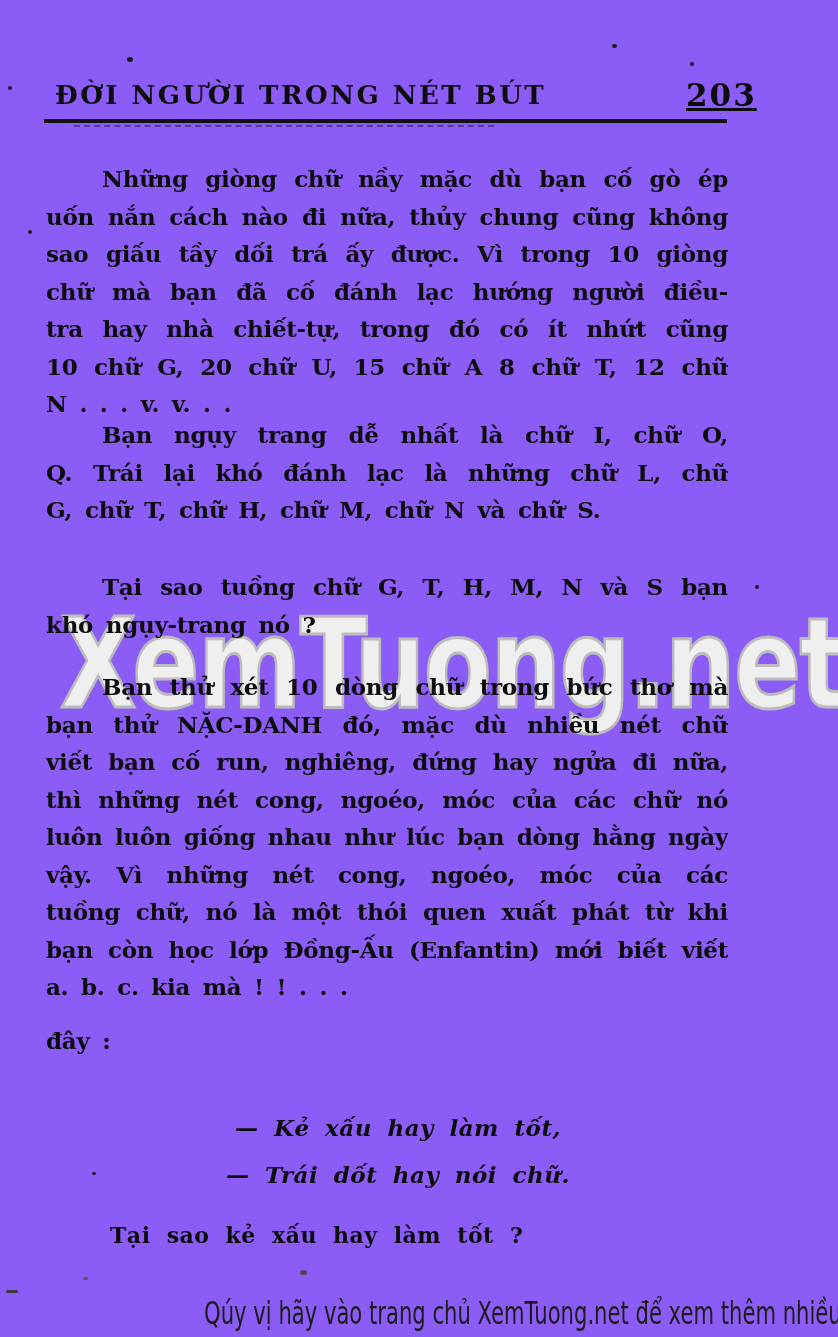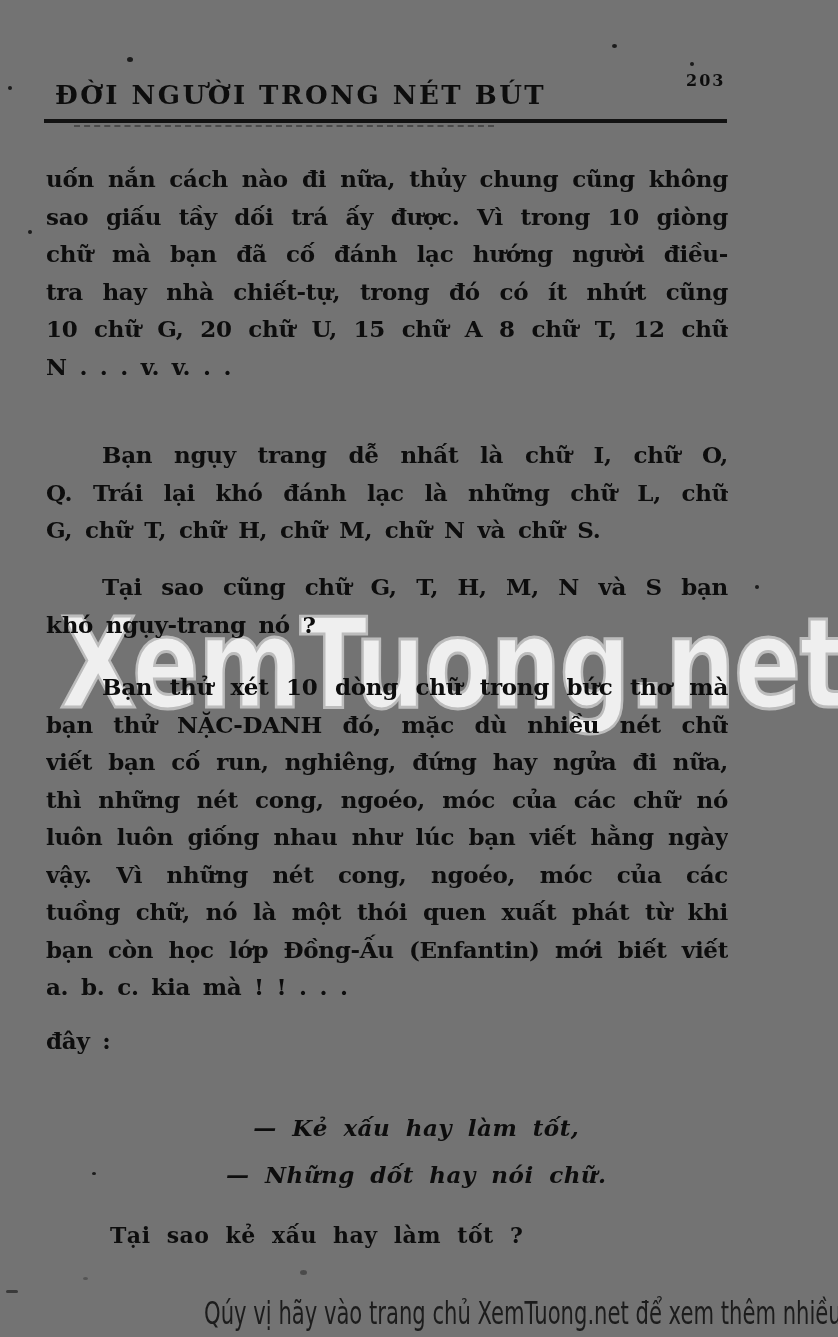--- a/index.html
+++ b/index.html
@@ -1,26 +1,26 @@
 <!DOCTYPE html>
 <html><head>
 <meta charset="utf-8">
 <style>
   html,body{margin:0;padding:0;background:#ffffff;}
   .page{
-    position:relative;width:838px;height:1337px;background:#737373;overflow:hidden;
+    position:relative;width:838px;height:1337px;background:#8b5cf6;overflow:hidden;
     font-family:"DejaVu Serif",serif;color:#0d0d0d;
   }
   .header-title{
     position:absolute;left:55px;top:80px;font-size:26px;font-weight:bold;
     letter-spacing:2.5px;white-space:nowrap;z-index:3;
   }
   .page-number{
-    position:absolute;left:686px;top:71px;font-size:16px;font-weight:bold;
-    letter-spacing:2px;z-index:3;
+    position:absolute;left:686px;top:77px;font-size:31px;font-weight:bold;
+    letter-spacing:2px;z-index:3;text-decoration:underline;
   }
   .rule{position:absolute;left:44px;top:119px;width:683px;height:4px;background:#121212;z-index:3;}
   .rule::after{
     content:"";position:absolute;left:30px;top:6px;width:420px;
     border-top:2px dashed rgba(25,25,25,0.45);
   }
   .watermark{
     position:absolute;left:60px;top:602px;z-index:2;
     font-family:"DejaVu Sans",sans-serif;font-weight:bold;font-size:124px;line-height:124px;
     white-space:nowrap;letter-spacing:-2px;
@@ -58,58 +58,59 @@
 
 <div class="page">
 
   <span class="header-title">ĐỜI NGƯỜI TRONG NÉT BÚT</span>
   <span class="page-number">203</span>
   <div class="rule"></div>
 
   <div class="watermark">XemTuong.net</div>
 
   <div class="para" style="top:160px">
+    <div class="ln first">Những giòng chữ nầy mặc dù bạn cố gò ép</div>
     <div class="ln">uốn nắn cách nào đi nữa, thủy chung cũng không</div>
     <div class="ln">sao giấu tầy dối trá ấy được. Vì trong 10 giòng</div>
     <div class="ln">chữ mà bạn đã cố đánh lạc hướng người điều-</div>
     <div class="ln">tra hay nhà chiết-tự, trong đó có ít nhứt cũng</div>
     <div class="ln">10 chữ G, 20 chữ U, 15 chữ A 8 chữ T, 12 chữ</div>
     <div class="ln last">N . . . v. v. . .</div>
   </div>
 
-  <div class="para" style="top:436px">
+  <div class="para" style="top:416px">
     <div class="ln first">Bạn ngụy trang dễ nhất là chữ I, chữ O,</div>
     <div class="ln">Q. Trái lại khó đánh lạc là những chữ L, chữ</div>
     <div class="ln last">G, chữ T, chữ H, chữ M, chữ N và chữ S.</div>
   </div>
 
   <div class="para" style="top:568px">
-    <div class="ln first">Tại sao cũng chữ G, T, H, M, N và S bạn</div>
+    <div class="ln first">Tại sao tuồng chữ G, T, H, M, N và S bạn</div>
     <div class="ln last">khó ngụy-trang nó ?</div>
   </div>
 
   <div class="para" style="top:668px">
     <div class="ln first">Bạn thử xét 10 dòng chữ trong bức thơ mà</div>
     <div class="ln">bạn thử NẶC-DANH đó, mặc dù nhiều nét chữ</div>
     <div class="ln">viết bạn cố run, nghiêng, đứng hay ngửa đi nữa,</div>
     <div class="ln">thì những nét cong, ngoéo, móc của các chữ nó</div>
-    <div class="ln">luôn luôn giống nhau như lúc bạn viết hằng ngày</div>
+    <div class="ln">luôn luôn giống nhau như lúc bạn dòng hằng ngày</div>
     <div class="ln">vậy. Vì những nét cong, ngoéo, móc của các</div>
     <div class="ln">tuồng chữ, nó là một thói quen xuất phát từ khi</div>
     <div class="ln">bạn còn học lớp Đồng-Ấu (Enfantin) mới biết viết</div>
     <div class="ln last">a. b. c. kia mà ! ! . . .</div>
   </div>
 
   <div class="para" style="top:1022px">
     <div class="ln last">đây :</div>
   </div>
 
   <div class="proverbs">
     <div>— Kẻ xấu hay làm tốt,</div>
-    <div>— Những dốt hay nói chữ.</div>
+    <div>— Trái dốt hay nói chữ.</div>
   </div>
 
   <div class="question">Tại sao kẻ xấu hay làm tốt ?</div>
 
   <div class="footer">
     <span class="footer-inner">Qúy vị hãy vào trang chủ XemTuong.net để xem thêm nhiều mục hay khác</span>
   </div>
 
   <div class="speck" style="left:127px;top:57px;width:6px;height:5px;"></div>
   <div class="speck" style="left:612px;top:44px;width:5px;height:4px;"></div>

